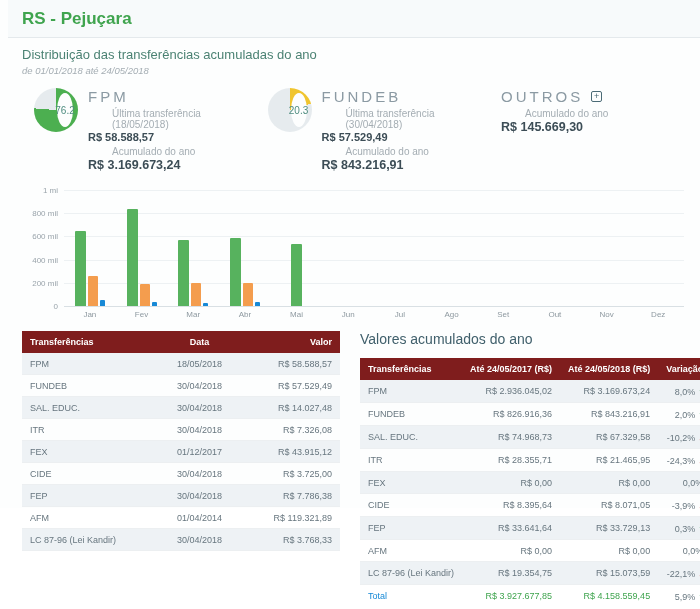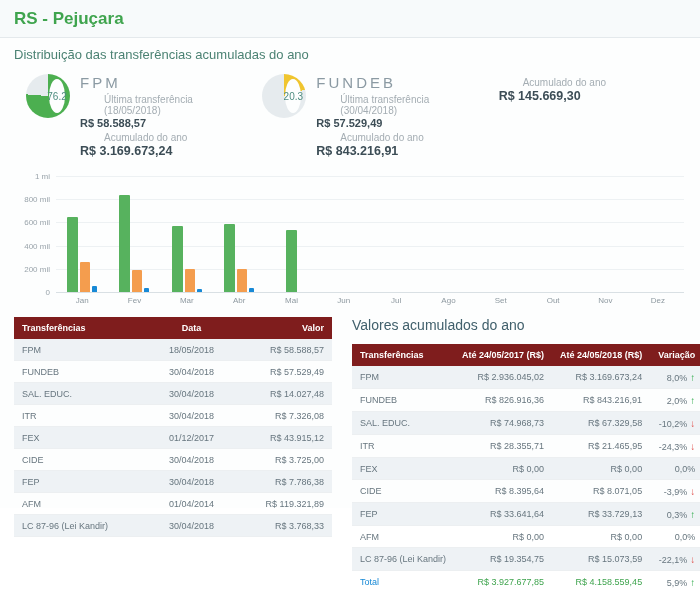--- a/index.html
+++ b/index.html
@@ -1,21 +1,21 @@
 <!DOCTYPE html>
 <html><head>
 <meta charset="utf-8">
 <style>
   * { box-sizing: border-box; margin: 0; padding: 0; }
   html,body { width:700px; height:609px; }
   body {
     font-family: "Liberation Sans", sans-serif;
     background:#ffffff; color:#5a6b74; overflow:hidden;
   }
-  .page { width:700px; height:508px; position:relative; background:#fdfefe; }
+  .page { width:700px; height:508px; position:relative; background:#fdfefe;padding-left:8px; }
 
   
   .titlebar { background:#f7fafb; border-bottom:1px solid #e4e9ec; padding:9px 14px 8px; }
   .title { font-size:17px; font-weight:700; color:#3fa44e; }
 
   
   .intro { padding:9px 14px 0; }
   .subtitle { font-size:13px; font-weight:400; color:#4b8273; }
   .period { font-size:9.5px; font-style:italic; color:#a4adb3; margin-top:3px; }
 
@@ -79,20 +79,21 @@
 <body>
 
 <div class="page">
 
   <header class="titlebar">
     <h1 class="title">RS - Pejuçara</h1>
   </header>
 
   <section class="intro">
     <h2 class="subtitle">Distribuição das transferências acumuladas do ano</h2>
+    <p class="period">de 01/01/2018 até 24/05/2018</p>
   </section>
 
   <section class="stats" id="stats">
       <div class="stat">
         <div class="donut" style="background: conic-gradient(rgb(76, 175, 80) 0deg, rgb(76, 175, 80) 76.2%, rgb(230, 235, 238) 76.2%, rgb(230, 235, 238) 100%);">
           <div class="hole">
             <span class="donut-num">76.2</span>
           </div>
         </div>
         <div class="stat-body">
@@ -116,20 +117,24 @@
             <span class="stat-title">FUNDEB</span>
           </div>
           <div class="stat-label">Última transferência (30/04/2018)</div>
           <div class="stat-value">R$ 57.529,49</div>
           <div class="stat-label">Acumulado do ano</div>
           <div class="stat-value">R$ 843.216,91</div>
         </div>
       </div>
       <div class="stat">
         <div class="stat-body">
+          <div class="stat-title-row">
+            <span class="stat-title">OUTROS</span>
+            <span class="plus-btn">+</span>
+          </div>
           <div class="stat-label">Acumulado do ano</div>
           <div class="stat-value">R$ 145.669,30</div>
         </div>
       </div>
     </section>
 
   <section class="chart">
     <div class="plot">
       <div class="grid" id="grid">
           <div class="gridline" style="top: 0%;"></div>

